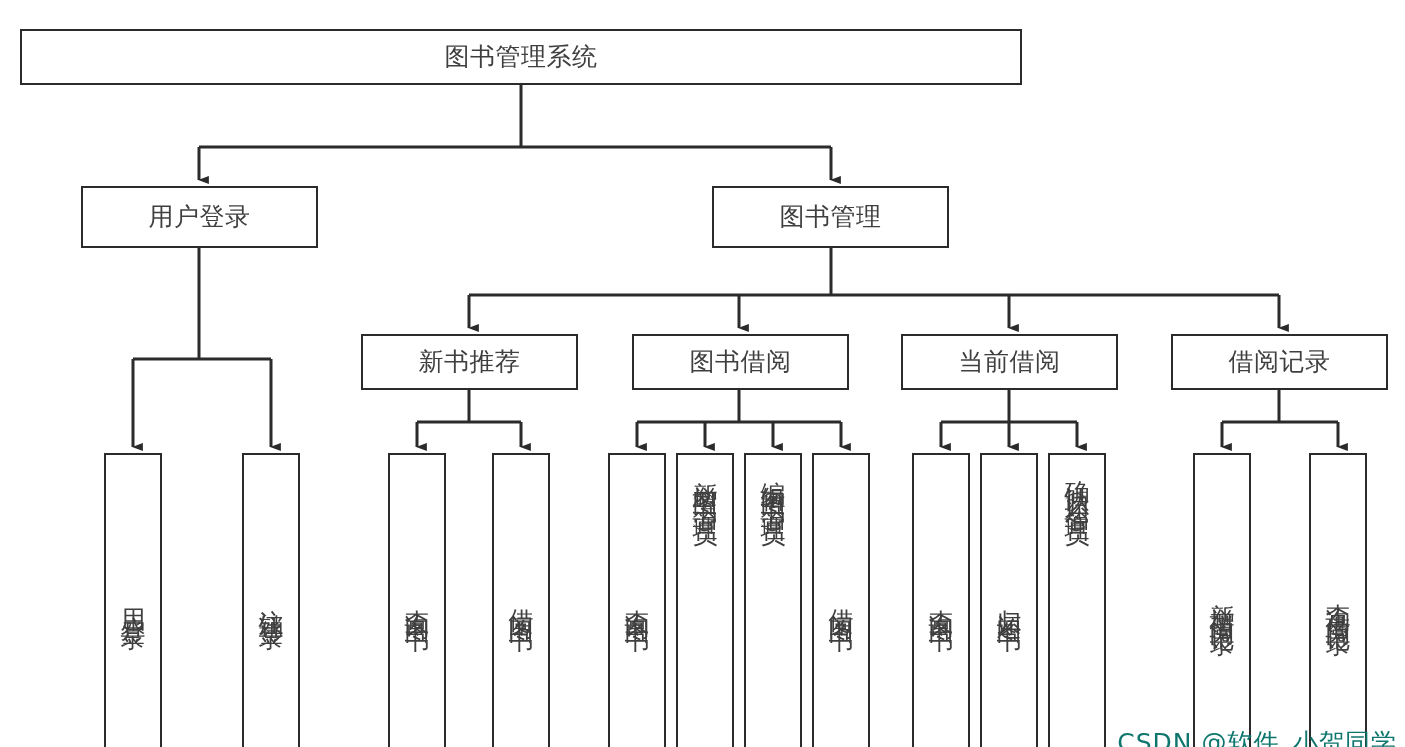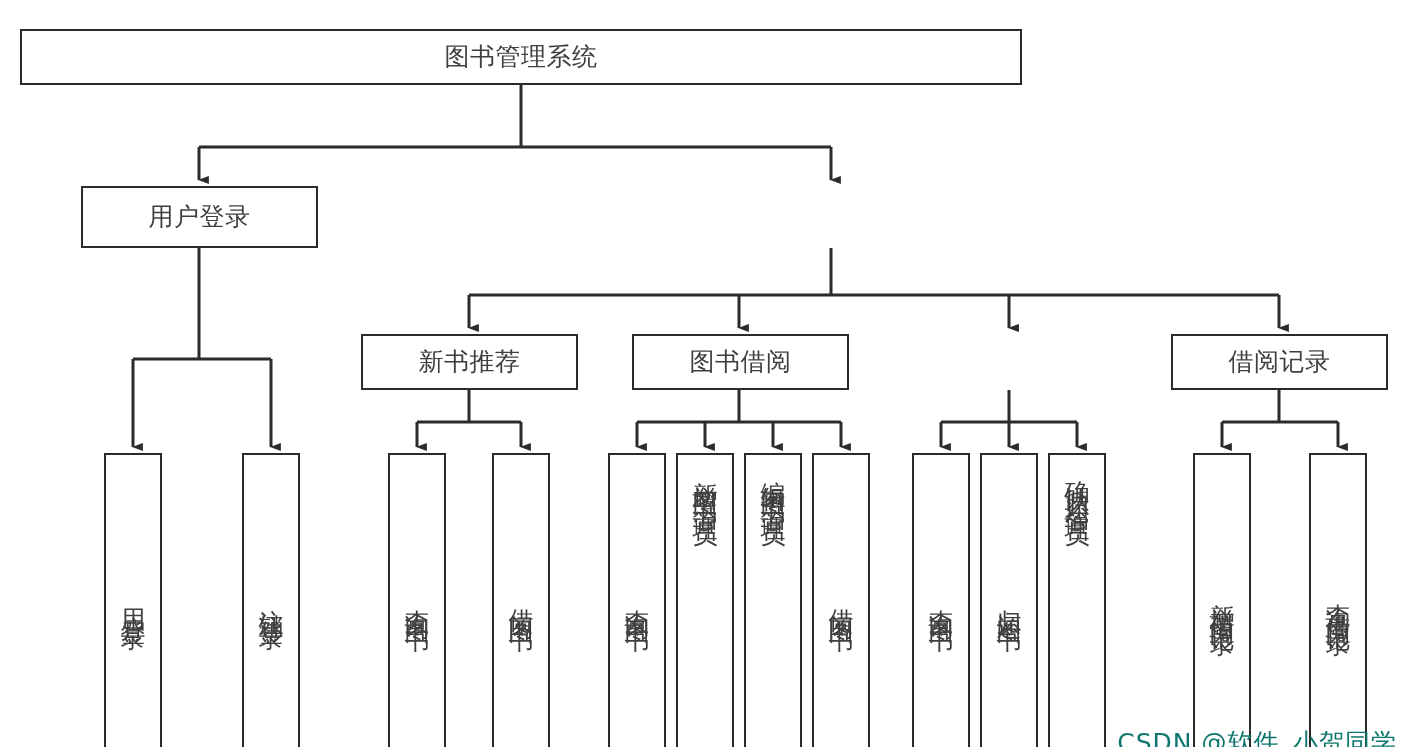--- a/index.html
+++ b/index.html
@@ -118,29 +118,35 @@
   </svg>
 
   <div class="node h" style="left:20px;top:13px;width:1002px;height:56px;">
     <span class="lbl">图书管理系统</span>
   </div>
 
   <div class="node h" style="left:81px;top:170px;width:237px;height:62px;">
     <span class="lbl">用户登录</span>
   </div>
 
+  <div class="node h" style="left:712px;top:170px;width:237px;height:62px;">
+    <span class="lbl">图书管理</span>
+  </div>
 
   <div class="node h" style="left:632px;top:318px;width:217px;height:56px;">
     <span class="lbl">图书借阅</span>
   </div>
 
   <div class="node h" style="left:361px;top:318px;width:217px;height:56px;">
     <span class="lbl">新书推荐</span>
   </div>
 
+  <div class="node h" style="left:901px;top:318px;width:217px;height:56px;">
+    <span class="lbl">当前借阅</span>
+  </div>
 
   <div class="node h" style="left:1171px;top:318px;width:217px;height:56px;">
     <span class="lbl">借阅记录</span>
   </div>
 
   <div class="node v mid" style="left:104px;top:437px;width:58px;height:296px;">
     <span class="lbl">用户登录</span>
   </div>
 
   <div class="node v mid" style="left:242px;top:437px;width:58px;height:296px;">

